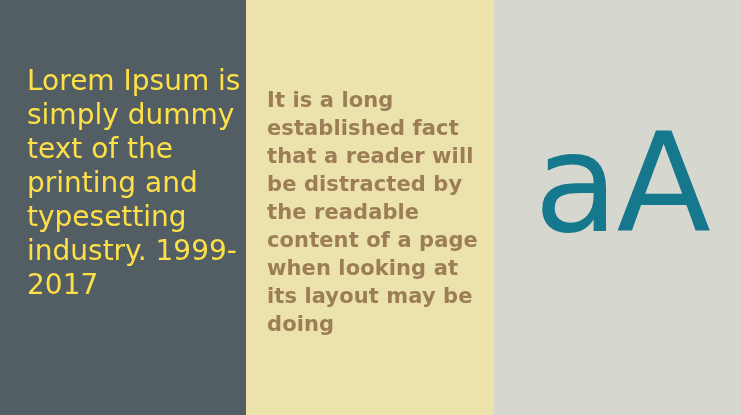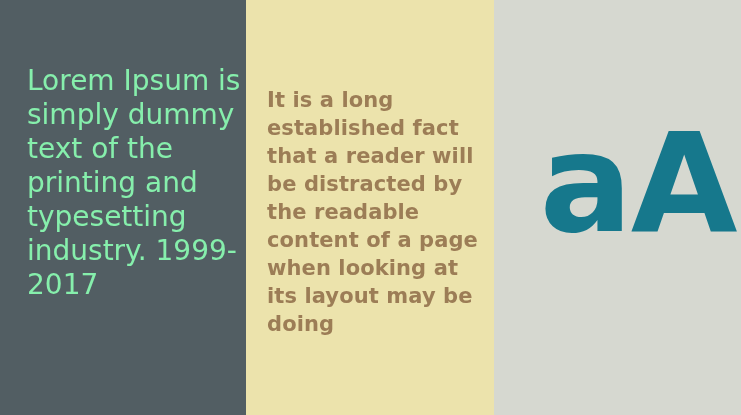--- a/index.html
+++ b/index.html
@@ -77,38 +77,37 @@
     background: #d6d8d0;
     position: relative;
     box-sizing: border-box;
   }
   .panel-grey .glyph-pair {
     position: absolute;
     left: 0;
     right: 0;
     top: 104px;
     margin: 0;
-    text-align: center;
     font-family: "DejaVu Sans", sans-serif;
     font-size: 138px;
     line-height: 160px;
-    font-weight: 700;
+    font-weight: 400;
     letter-spacing: -2px;
     color: #16788c;
     padding-left: 40px;
     -webkit-font-smoothing: antialiased;
   }
 </style>
 </head>
 <body>
 
 <div id="specimen-root" style="width: 741px; height: 415px;">
 
   <section class="panel-dark" style="background: rgb(82, 94, 99);">
-    <p class="sample-text" style="color: #86efac;">Lorem Ipsum is simply dummy text of the printing and typesetting industry. 1999-2017</p>
+    <p class="sample-text" style="color: #fde047;">Lorem Ipsum is simply dummy text of the printing and typesetting industry. 1999-2017</p>
   </section>
 
   <section class="panel-cream" style="background: rgb(236, 227, 172);">
     <p class="sample-text" style="color: rgb(156, 125, 86);">It is a long established fact that a reader will be distracted by the readable content of a page when looking at its layout may be doing</p>
   </section>
 
   <section class="panel-grey" style="background: rgb(214, 216, 208);">
     <p class="glyph-pair" style="color: rgb(22, 120, 140);">aA</p>
   </section>
 

